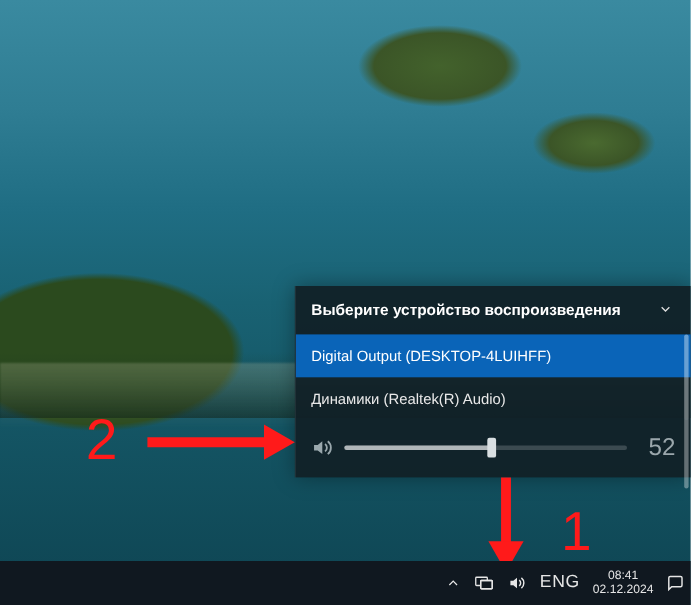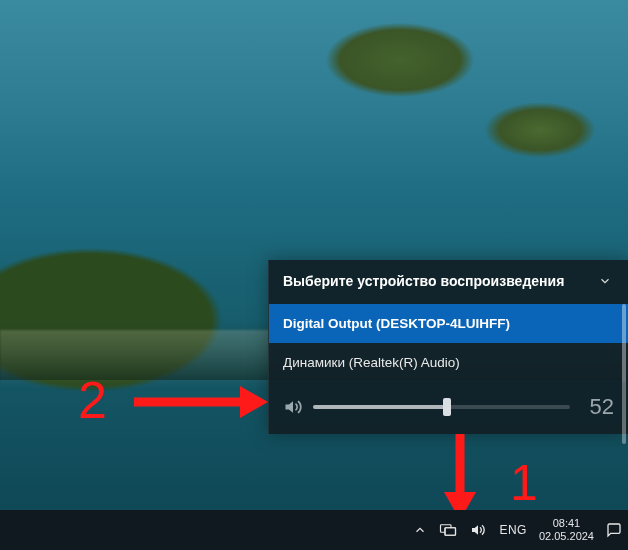--- a/index.html
+++ b/index.html
@@ -45,21 +45,21 @@
     background: rgba(255,255,255,.06); border-radius:2px;
   }
   .scroll-thumb {
     position:absolute; right:2px; top:0; width:4px; height:140px;
     background: rgba(255,255,255,.35); border-radius:2px;
   }
   .device {
     padding: 12px 14px; font-size: 13.5px; color:#e9e9e9;
   }
   .device.selected {
-    background: #0a64b8; color: #fff; font-weight: bold;
+    background: #0a64b8; color: #fff;
   }
 
   .volume-row {
     display:flex; align-items:center; gap:10px;
     padding: 12px 14px 14px 14px;
     color:#9aa8ad;
   }
   .volume-row .spk svg { width:20px; height:20px; display:block; }
   .volume-track {
     flex:1; height:4px; background: rgba(255,255,255,.18); position:relative; border-radius:2px;
@@ -76,21 +76,21 @@
 
   
   .taskbar {
     position:absolute; left:0; right:0; bottom:0; height:40px;
     background:#101820; color:#e6e6e6;
     display:flex; align-items:center; justify-content:flex-end;
   }
   .tray { display:flex; align-items:center; height:100%; }
   .tray .item { height:100%; display:flex; align-items:center; justify-content:center; padding:0 6px; }
   .tray .item svg { display:block; }
-  .lang { font-size:12px; letter-spacing:.5px; padding:0 8px; }
+  .lang { font-size:16px; letter-spacing:.5px; padding:0 8px; }
   .clock { font-size:11px; line-height:1.15; text-align:center; padding:0 8px; }
 
   
   .anno { position:absolute; color:#ff1a1a; font-family: Arial, sans-serif; font-weight:400; pointer-events:none; }
   .anno-2 { left:78px; top:370px; font-size:52px; }
   .anno-1 { left:510px; top:454px; font-size:50px; }
   .arrow-right { position:absolute; left:132px; top:384px; pointer-events:none; }
   .arrow-down  { position:absolute; left:432px; top:432px; pointer-events:none; }
 </style>
 </head>
@@ -168,21 +168,21 @@
           <path d="M15 8a5 5 0 0 1 0 8"></path>
           <path d="M18 5a9 9 0 0 1 0 14"></path>
         </svg>
       </div>
       <div class="item lang">
         <span>ENG</span>
       </div>
       <div class="item clock">
         <div>
           <div>08:41</div>
-          <div>02.05.2024</div>
+          <div>02.12.2024</div>
         </div>
       </div>
       <div class="item">
         <svg width="16" height="16" viewBox="0 0 24 24" fill="none" stroke="#e6e6e6" stroke-width="2">
           <path d="M21 15a2 2 0 0 1-2 2H7l-4 4V5a2 2 0 0 1 2-2h14a2 2 0 0 1 2 2z"></path>
         </svg>
       </div>
     </div>
   </div>
 </div>

